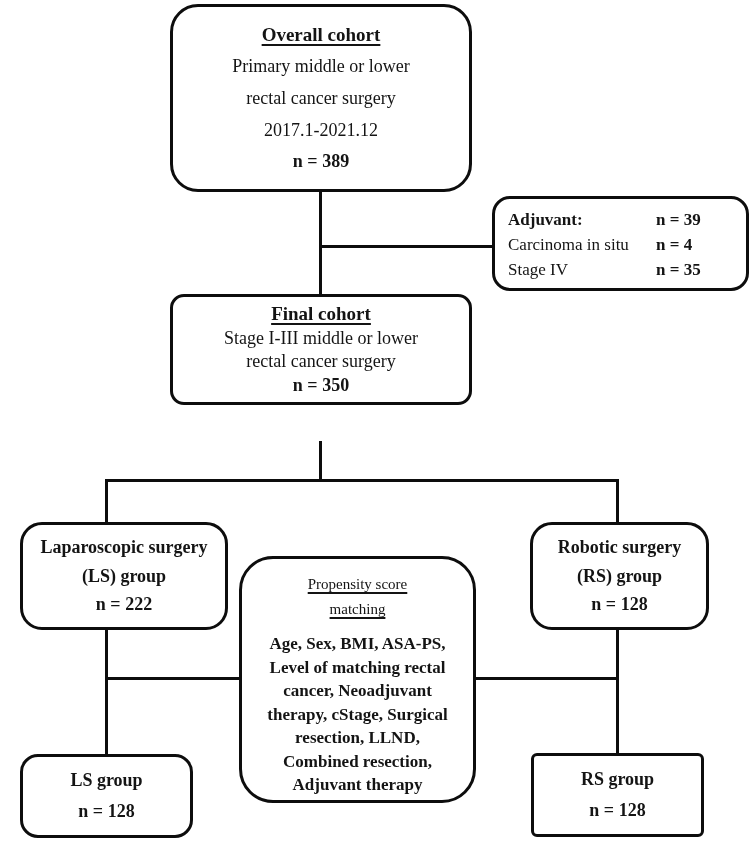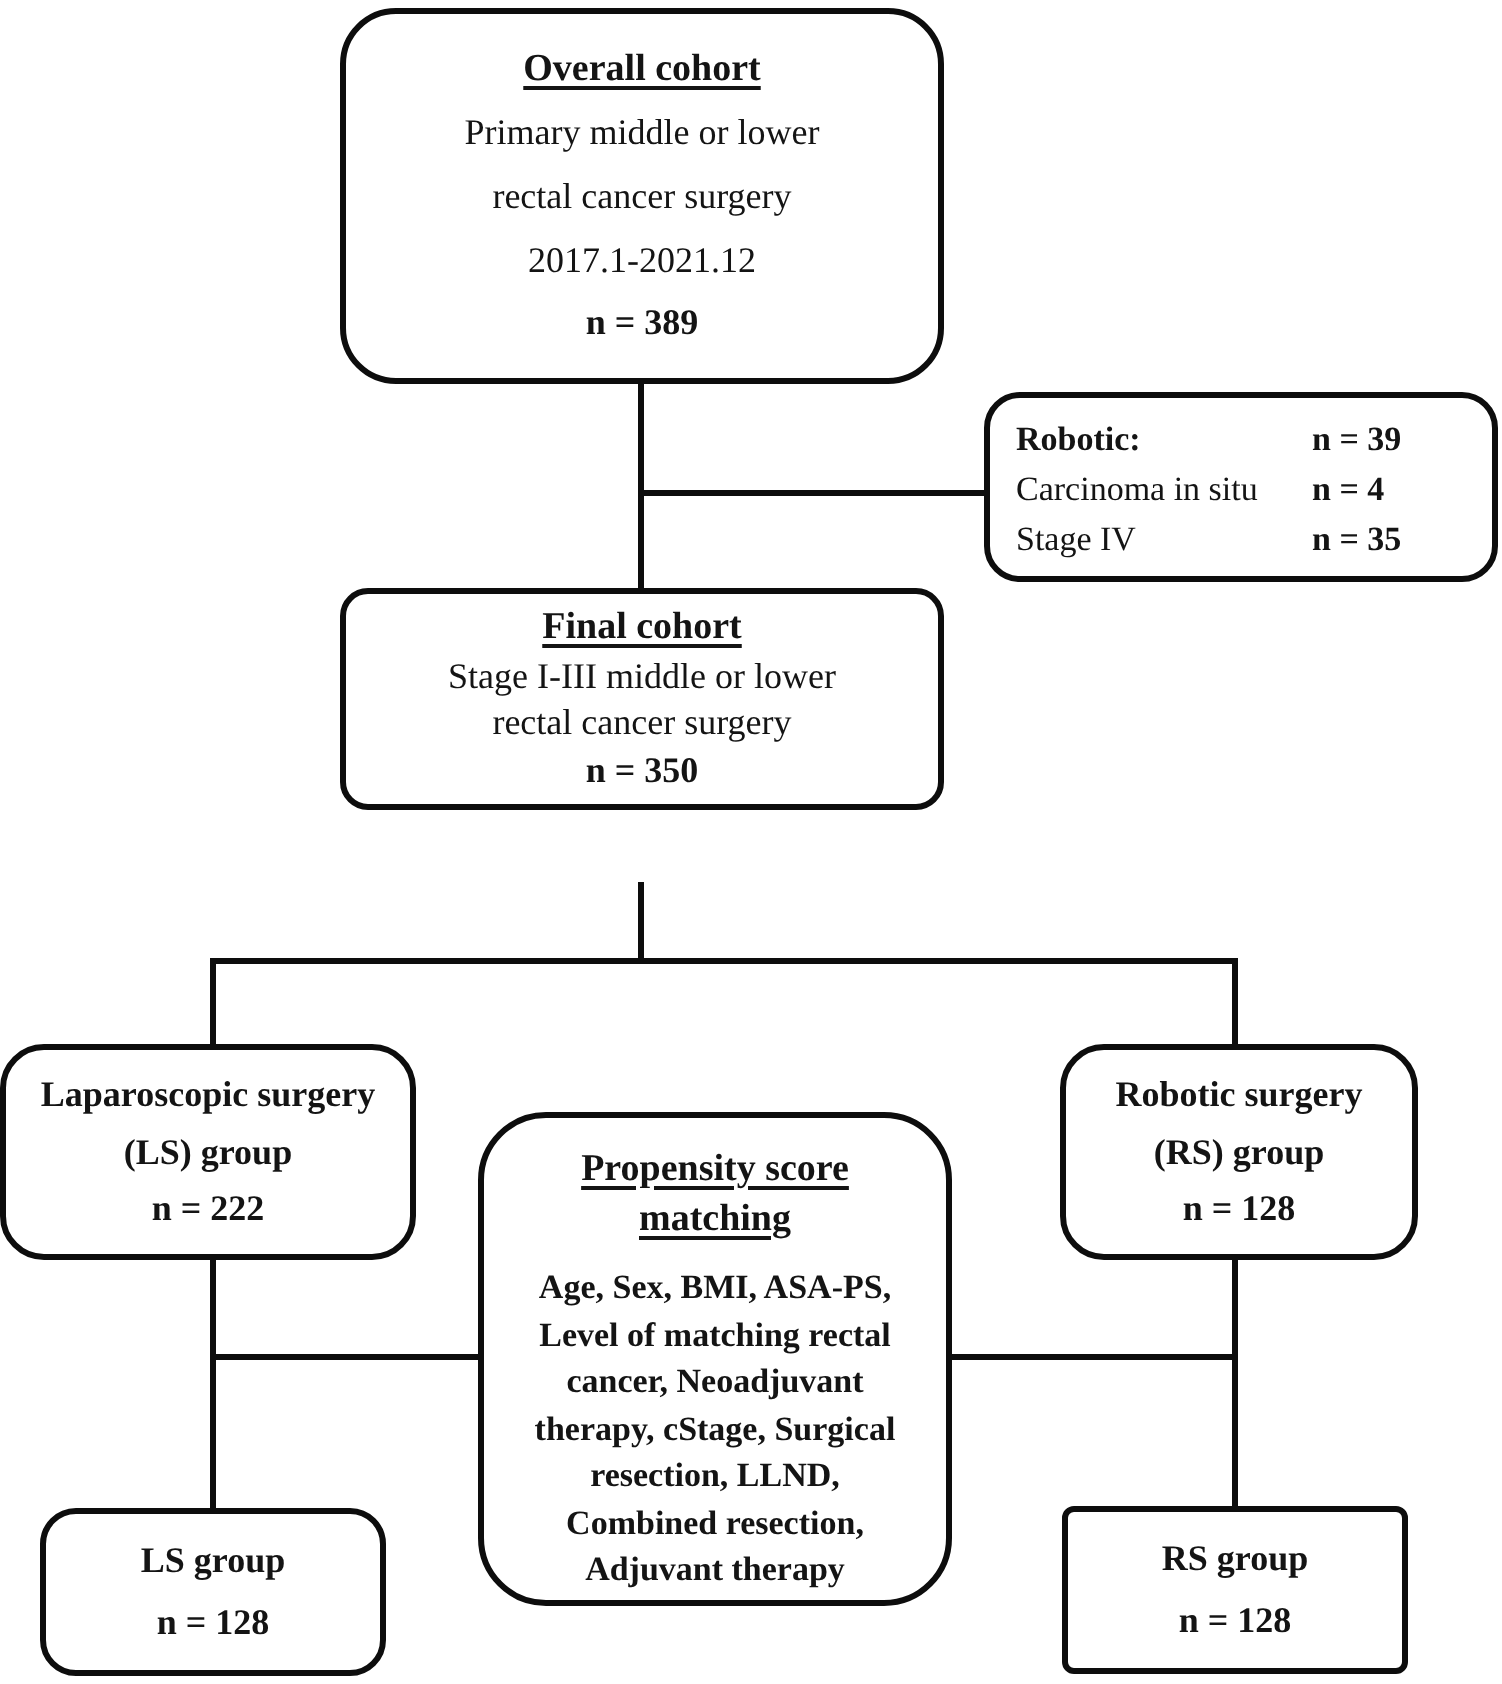--- a/index.html
+++ b/index.html
@@ -33,36 +33,36 @@
   }
   .body-line { font-size: 18px; }
   .n-line { font-size: 18px; font-weight: bold; }
   .bold-line { font-size: 18px; font-weight: bold; }
 
   
   #box-overall   { left: 170px; top: 4px;   width: 302px; height: 188px; border-radius: 28px; padding: 6px 0; }
   #box-excluded  { left: 492px; top: 196px; width: 257px; height: 95px;  border-radius: 18px;
                    justify-content: flex-start; padding: 8px 12px 6px 13px; align-items: stretch; }
   #box-final     { left: 170px; top: 294px; width: 302px; height: 111px; border-radius: 14px; padding: 4px 0; }
-  #box-ls        { left: 0;   top: 522px; width: 208px; height: 108px; border-radius: 22px; padding: 4px 0; }
+  #box-ls        { left: 20px;   top: 522px; width: 208px; height: 108px; border-radius: 22px; padding: 4px 0; }
   #box-rs        { left: 530px; top: 522px; width: 179px; height: 108px; border-radius: 22px; padding: 4px 0; }
   #box-psm       { left: 239px; top: 556px; width: 237px; height: 247px; border-radius: 34px;
                    justify-content: flex-start; padding-top: 13px; }
   #box-ls-group  { left: 20px;  top: 754px; width: 173px; height: 84px;  border-radius: 18px; padding: 4px 0; }
   #box-rs-group  { left: 531px; top: 753px; width: 173px; height: 84px;  border-radius: 6px; padding: 4px 0; }
 
   
   .excl-row { display: flex; flex-direction: row; line-height: 25px; font-size: 17px; text-align: left; }
   .excl-label { flex: 1; }
   .excl-value { width: 78px; font-weight: bold; }
   .excl-row.head .excl-label { font-weight: bold; }
 
   
   .psm-title {
-    font-weight: bold; font-size: 19px; line-height: 25px;
+    font-weight: normal; font-size: 15px; line-height: 25px;
     text-decoration: underline; text-decoration-thickness: 2px; text-underline-offset: 3px;
   }
   .psm-body { margin-top: 10px; }
   .psm-body div { font-size: 17px; font-weight: bold; line-height: 23.5px; }
 </style>
 </head>
 <body>
 
 <div class="stage">
 
@@ -80,21 +80,21 @@
   <div class="box" id="box-overall">
     <div class="title">Overall cohort</div>
     <div class="body-line">Primary middle or lower</div>
     <div class="body-line">rectal cancer surgery</div>
     <div class="body-line">2017.1-2021.12</div>
     <div class="n-line">n = 389</div>
   </div>
 
   <div class="box" id="box-excluded">
     <div class="excl-row head">
-      <span class="excl-label">Robotic:</span>
+      <span class="excl-label">Adjuvant:</span>
       <span class="excl-value">n = 39</span>
     </div>
     <div class="excl-row">
       <span class="excl-label">Carcinoma in situ</span>
       <span class="excl-value">n = 4</span>
     </div>
     <div class="excl-row">
       <span class="excl-label">Stage IV</span>
       <span class="excl-value">n = 35</span>
     </div>

